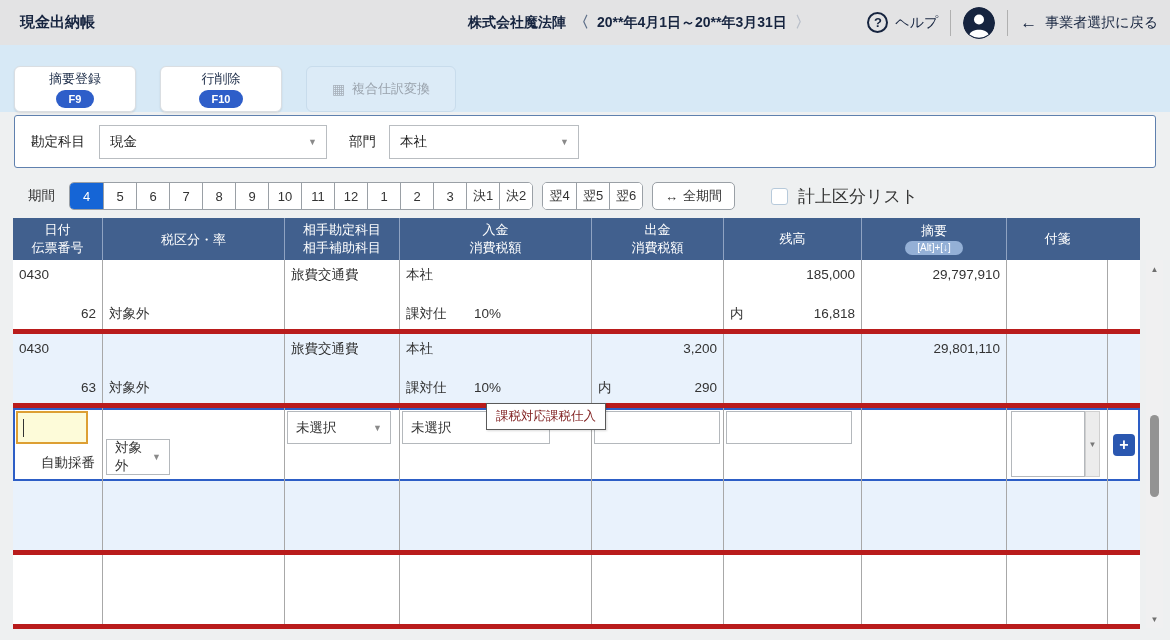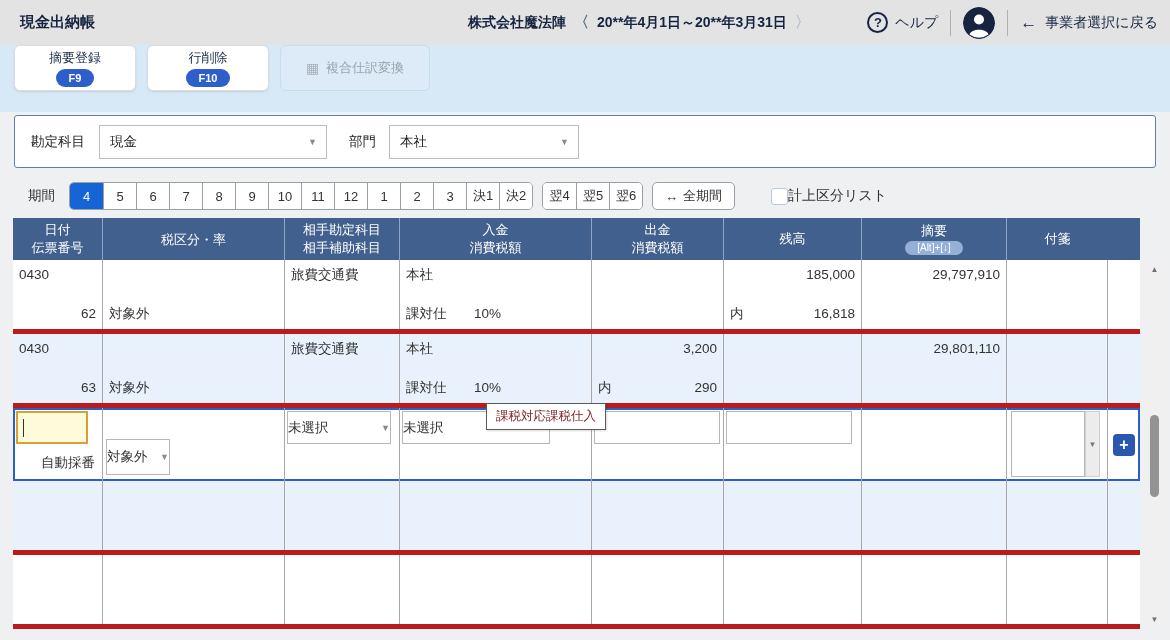--- a/index.html
+++ b/index.html
@@ -22,21 +22,21 @@
   .help-wrap { display:flex; align-items:center; gap:7px; }
   .help-circle { width:21px; height:21px; border:2px solid #16243f; border-radius:50%;
     display:flex; align-items:center; justify-content:center; font-size:13px; font-weight:bold; }
   .vdiv { width:1px; height:26px; background:#b0b0b0; margin:0 12px; }
   .avatar { width:32px; height:32px; border-radius:50%; overflow:hidden; }
   .back-wrap { display:flex; align-items:center; gap:8px; }
   .back-arrow { font-size:17px; font-weight:bold; }
 
   
   .toolbar { position:absolute; top:45px; left:0; width:1170px; height:67px; background:#d7e9f6;
-    display:flex; align-items:flex-start; gap:11px; padding-left:14px; }
+    display:flex; align-items:flex-end; gap:24px; padding-left:14px; }
   .tbtn { background:#fff; border:1px solid #dadee2; border-radius:6px; height:46px; min-width:122px;
     display:flex; flex-direction:column; align-items:center; justify-content:center; gap:2px;
     font-size:13px; color:#1b2b47; padding:0 14px; box-shadow:0 1px 2px rgba(0,0,0,.10); cursor:pointer; }
   .fkey { background:#2e5ec9; color:#fff; font-size:11px; font-weight:bold; border-radius:10px;
     padding:1px 13px; line-height:16px; }
   .tbtn.disabled { background:#dcebf7; border:1px solid #c8dcec; color:#9aa3ad;
     flex-direction:row; gap:7px; box-shadow:none; min-width:150px; cursor:default; }
   .grid-icon { font-size:14px; color:#a7b0ba; }
 
   
@@ -56,21 +56,21 @@
   .p-label { font-size:13.5px; margin-right:14px; }
   .p-group { display:flex; border:1px solid #9aa0a6; border-radius:5px; overflow:hidden; background:#fff; }
   .p-tab { min-width:33px; height:26px; display:flex; align-items:center; justify-content:center;
     font-size:13px; color:#333; background:#fff; border-left:1px solid #9aa0a6; cursor:pointer; padding:0 4px; }
   .p-tab:first-child { border-left:none; }
   .p-tab.sel { background:#1565d6; color:#fff; }
   .p-group.next { margin-left:9px; }
   .all-btn { margin-left:9px; height:28px; border:1px solid #9aa0a6; border-radius:5px; background:#fff;
     padding:0 12px; font-size:13px; display:flex; align-items:center; gap:5px; cursor:pointer; }
   .chkbox { width:17px; height:17px; background:#fff; border:1px solid #b7cadb; border-radius:3px; margin-left:36px; cursor:pointer; }
-  .chk-label { font-size:14px; margin-left:0; }
+  .chk-label { font-size:17px; margin-left:10px; }
 
   
   .table { position:absolute; top:218px; left:13px; width:1127px; }
   .grid9 { display:grid; grid-template-columns:90px 182px 115px 192px 132px 138px 145px 101px 32px; }
   .thead { background:#41608e; height:42px; }
   .th { color:#fff; font-size:13px; display:flex; flex-direction:column; align-items:center;
     justify-content:center; gap:2px; border-right:1px solid #8fa3c2; line-height:16px; text-align:center; }
   .th:last-child { border-right:none; }
   .alt-pill { background:#94b0d6; color:#fff; border-radius:9px; font-size:10px; padding:0 12px; line-height:14px; }
 
@@ -85,21 +85,21 @@
   .taxrate { display:flex; }
   .taxrate .tl { width:68px; }
 
   .trow.edit { height:73px; border-bottom:none; outline:2px solid #2d5ec6; outline-offset:-2px; z-index:5; }
   .trow.edit .td { padding:0; }
   .date-input { position:absolute; left:3px; top:3px; width:72px; height:33px;
     background:#fdfbd9; border:2px solid #dd9f33; }
   .caret { position:absolute; left:5px; top:6px; width:1px; height:18px; background:#333; }
   .auto-label { position:absolute; right:7px; bottom:9px; font-size:13.5px; }
   .edit-select { position:absolute; background:#fff; border:1px solid #b4b8bc;
-    display:flex; align-items:center; justify-content:space-between; padding:0 0;
+    display:flex; align-items:center; justify-content:space-between; padding:0 8px;
     font-size:13.5px; color:#333; cursor:pointer; }
   .tax-select { left:3px; bottom:6px; width:64px; height:36px; }
   .acct-select2 { left:2px; top:3px; width:104px; height:33px; }
   .dept-select2 { left:2px; top:3px; width:148px; height:33px; }
   .amt-input { position:absolute; left:2px; top:3px; width:126px; height:33px; background:#fff; border:1px solid #b4b8bc; }
   .memo-box { position:absolute; left:4px; top:3px; width:74px; height:66px; background:#fff; border:1px solid #b4b8bc; }
   .memo-arrow { position:absolute; left:78px; top:3px; width:15px; height:66px; background:#ececec;
     border:1px solid #cfcfcf; display:flex; align-items:center; justify-content:center;
     color:#777; font-size:8px; cursor:pointer; }
   .tag-cell { display:flex; align-items:center; justify-content:center; }

